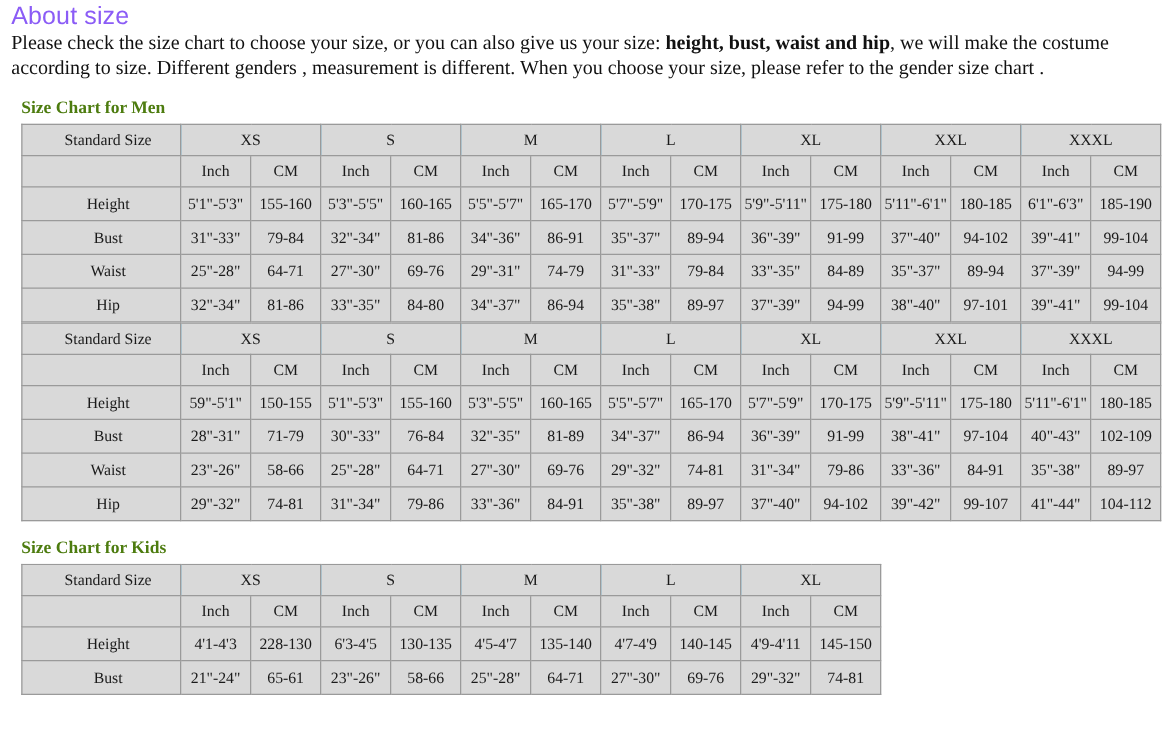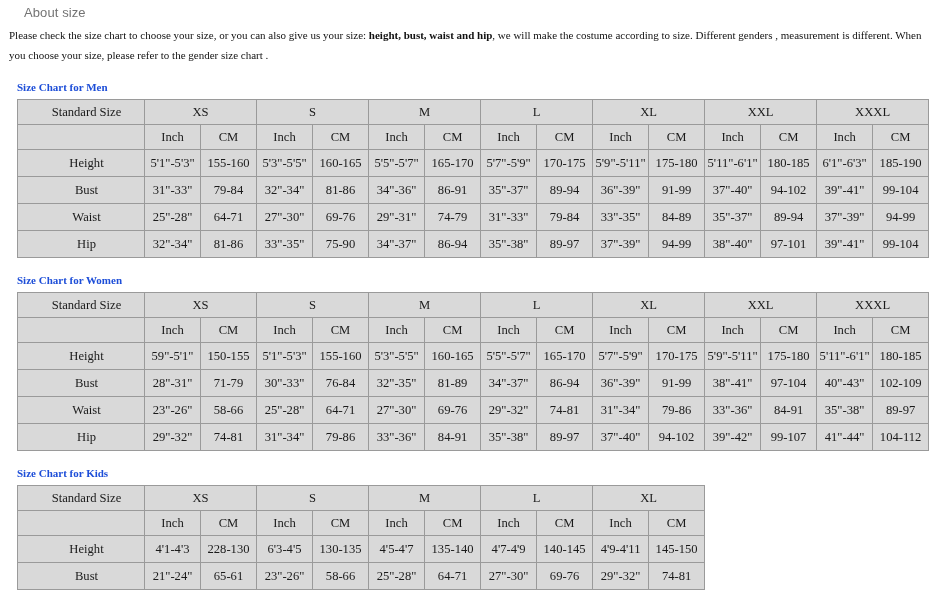--- a/index.html
+++ b/index.html
@@ -18,46 +18,46 @@
 
   .page {
     padding: 2px 8px 0 8px;
     box-sizing: border-box;
     width: 939px;
   }
 
   
   .about-title {
     font-family: "Liberation Sans", "DejaVu Sans", sans-serif;
-    font-size: 13px;
+    font-size: 20px;
     font-weight: 400;
-    color: #737373;
-    margin: 1px 0 2px 16px;
+    color: #8b5cf6;
+    margin: 1px 0 2px 1px;
     letter-spacing: 0.1px;
     line-height: 20px;
   }
 
   .about-desc {
     font-family: "Liberation Serif", "DejaVu Serif", serif;
-    font-size: 11px;
+    font-size: 16px;
     line-height: 20px;
     color: #111111;
     margin: 0 0 0 1px;
     max-width: 930px;
   }
   .about-desc b {
     font-weight: bold;
   }
 
   
   .chart-title {
     font-family: "Liberation Serif", "DejaVu Serif", serif;
     font-weight: bold;
-    font-size: 11px;
-    color: #1d4ed8;
+    font-size: 14px;
+    color: #4d7c0f;
     margin: 14px 0 4px 9px;
     line-height: 16px;
   }
 
   
   table.size-table {
     border-collapse: collapse;
     border-spacing: 0;
     margin-left: 9px;
     table-layout: fixed;
@@ -239,36 +239,35 @@
               <td class="c-inch">35"-37"</td>
               <td class="c-cm">89-94</td>
               <td class="c-inch">37"-39"</td>
               <td class="c-cm">94-99</td>
             </tr>
             <tr class="data-row">
               <td class="row-label">Hip</td>
               <td class="c-inch">32"-34"</td>
               <td class="c-cm">81-86</td>
               <td class="c-inch">33"-35"</td>
-              <td class="c-cm">75-90</td>
+              <td class="c-cm">84-80</td>
               <td class="c-inch">34"-37"</td>
               <td class="c-cm">86-94</td>
               <td class="c-inch">35"-38"</td>
               <td class="c-cm">89-97</td>
               <td class="c-inch">37"-39"</td>
               <td class="c-cm">94-99</td>
               <td class="c-inch">38"-40"</td>
               <td class="c-cm">97-101</td>
               <td class="c-inch">39"-41"</td>
               <td class="c-cm">99-104</td>
             </tr>
           </tbody>
         </table>
       </div>
-      <div class="chart-title">Size Chart for Women</div>
       <div class="">
         <table class="size-table t-13">
           <colgroup>
             <col class="col-label">
             <col class="col-cell">
             <col class="col-cell">
             <col class="col-cell">
             <col class="col-cell">
             <col class="col-cell">
             <col class="col-cell">

